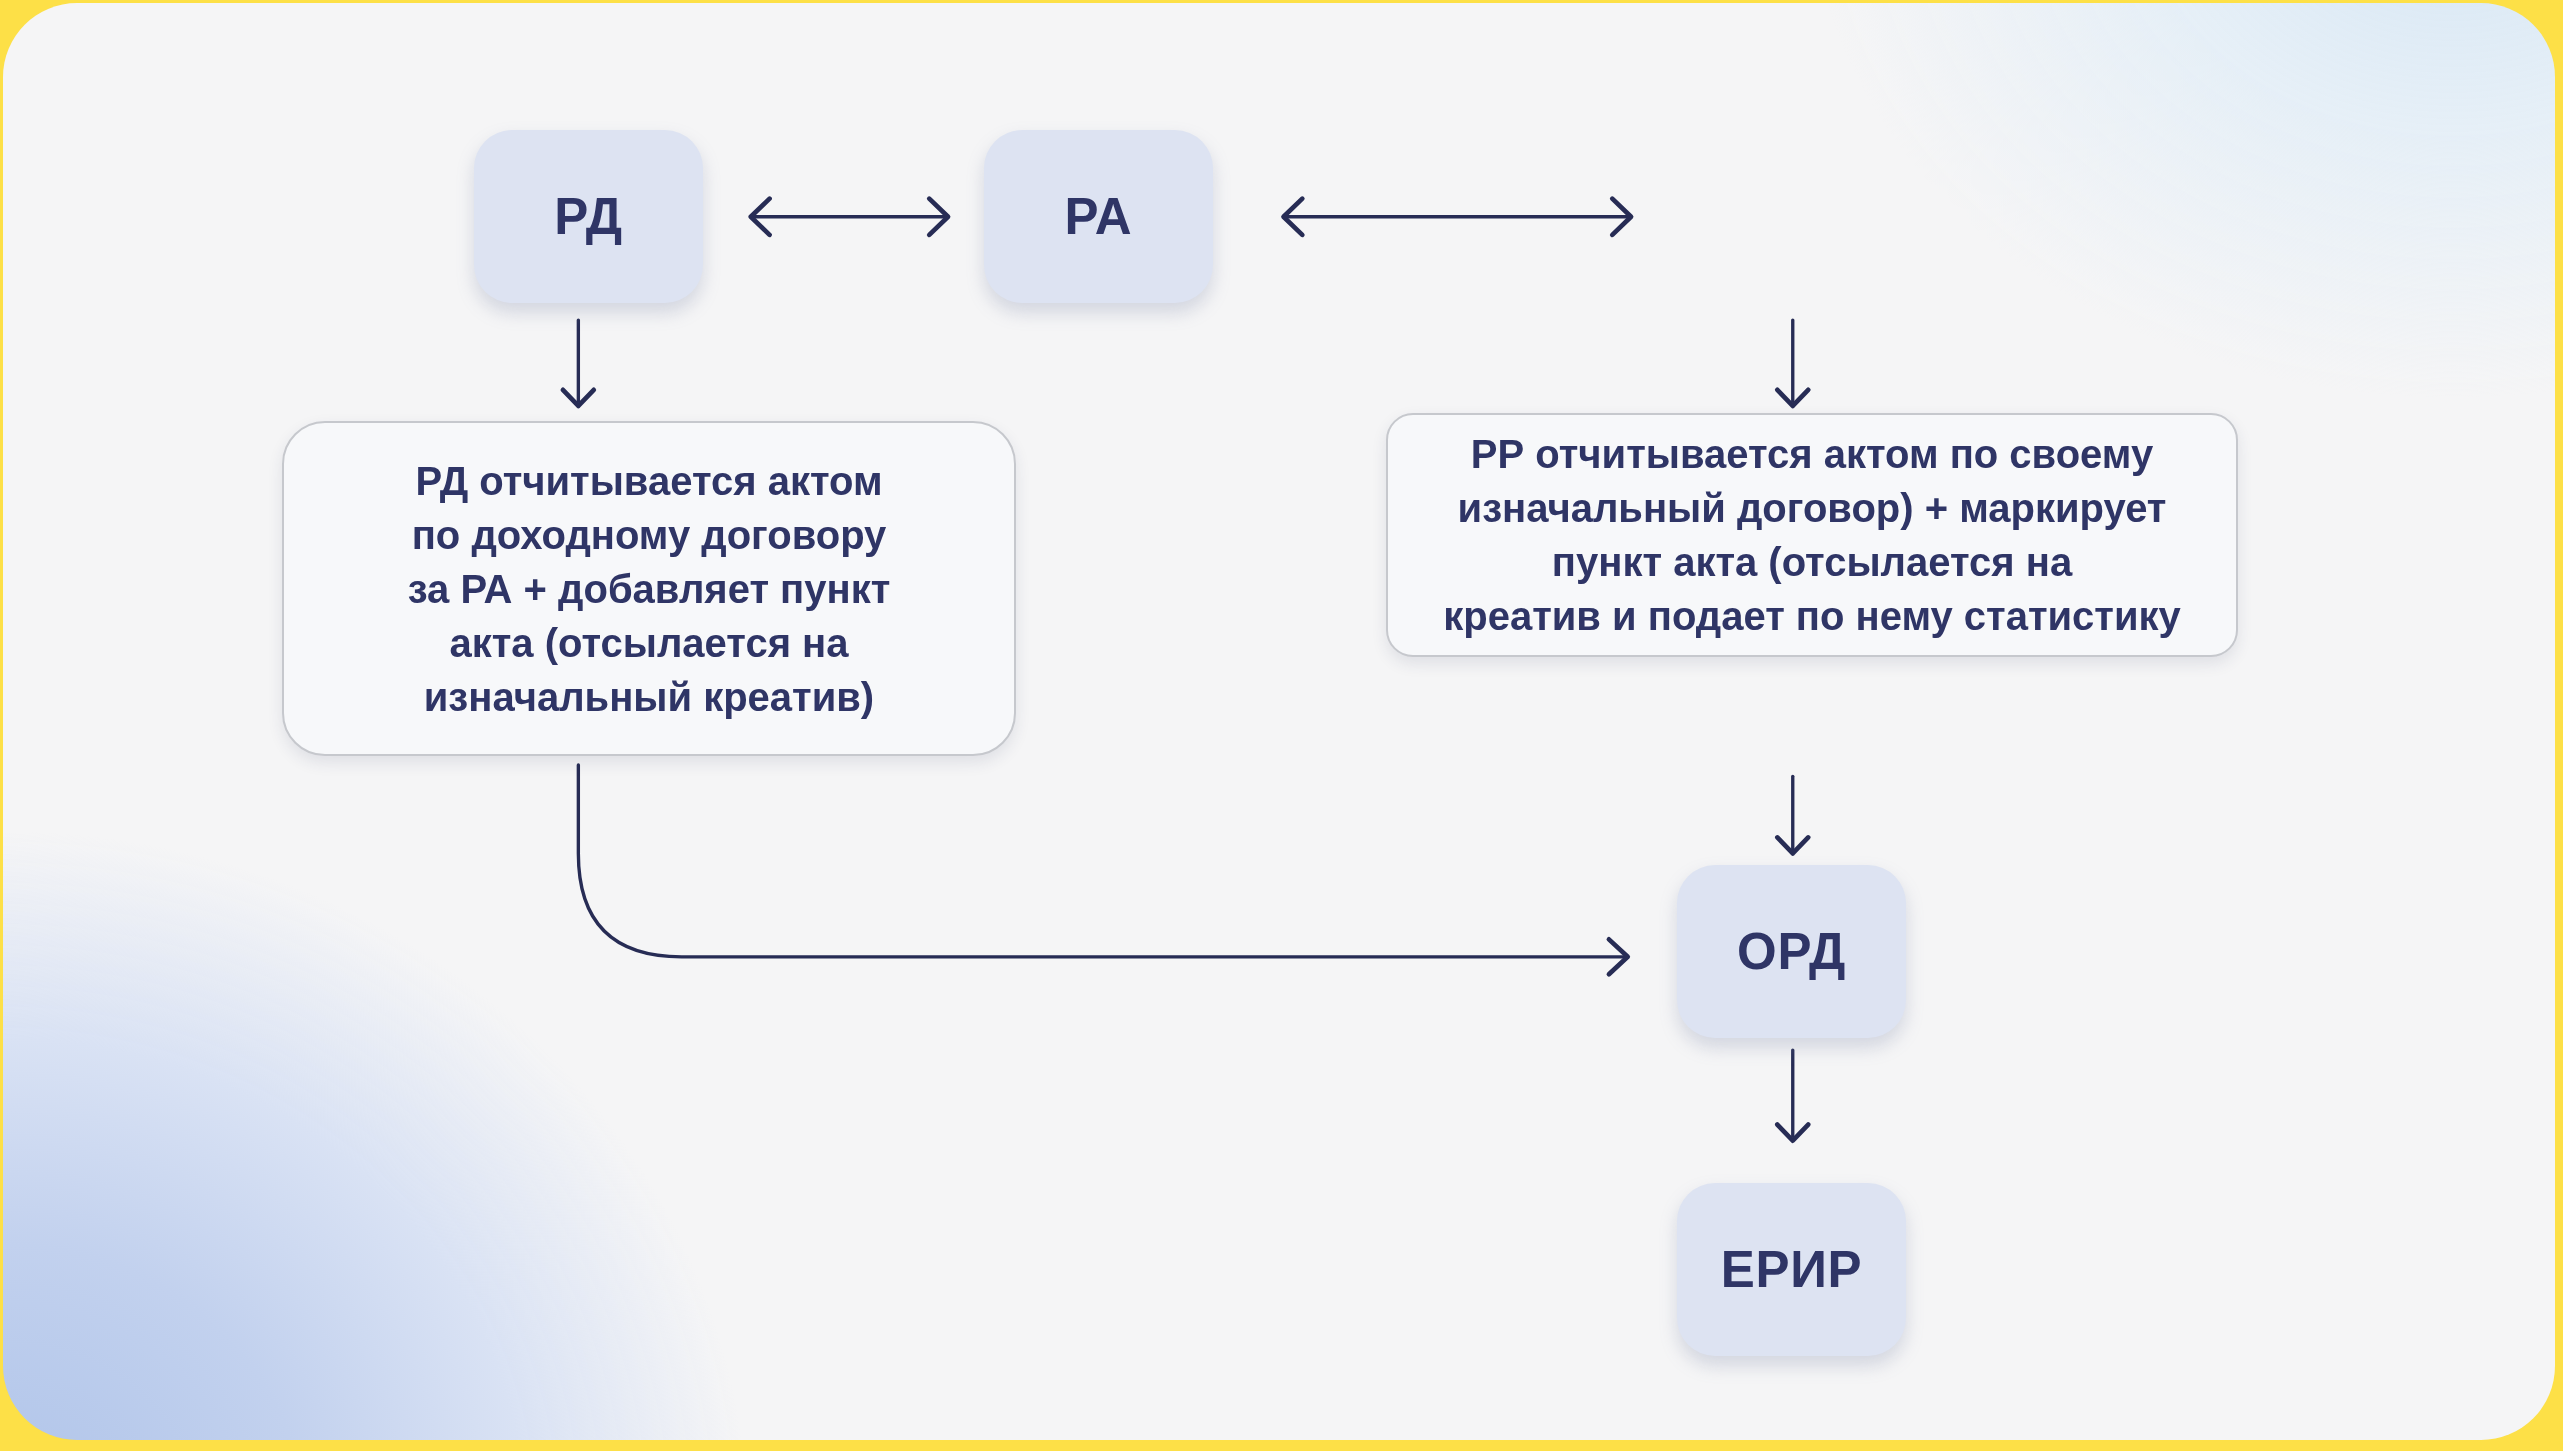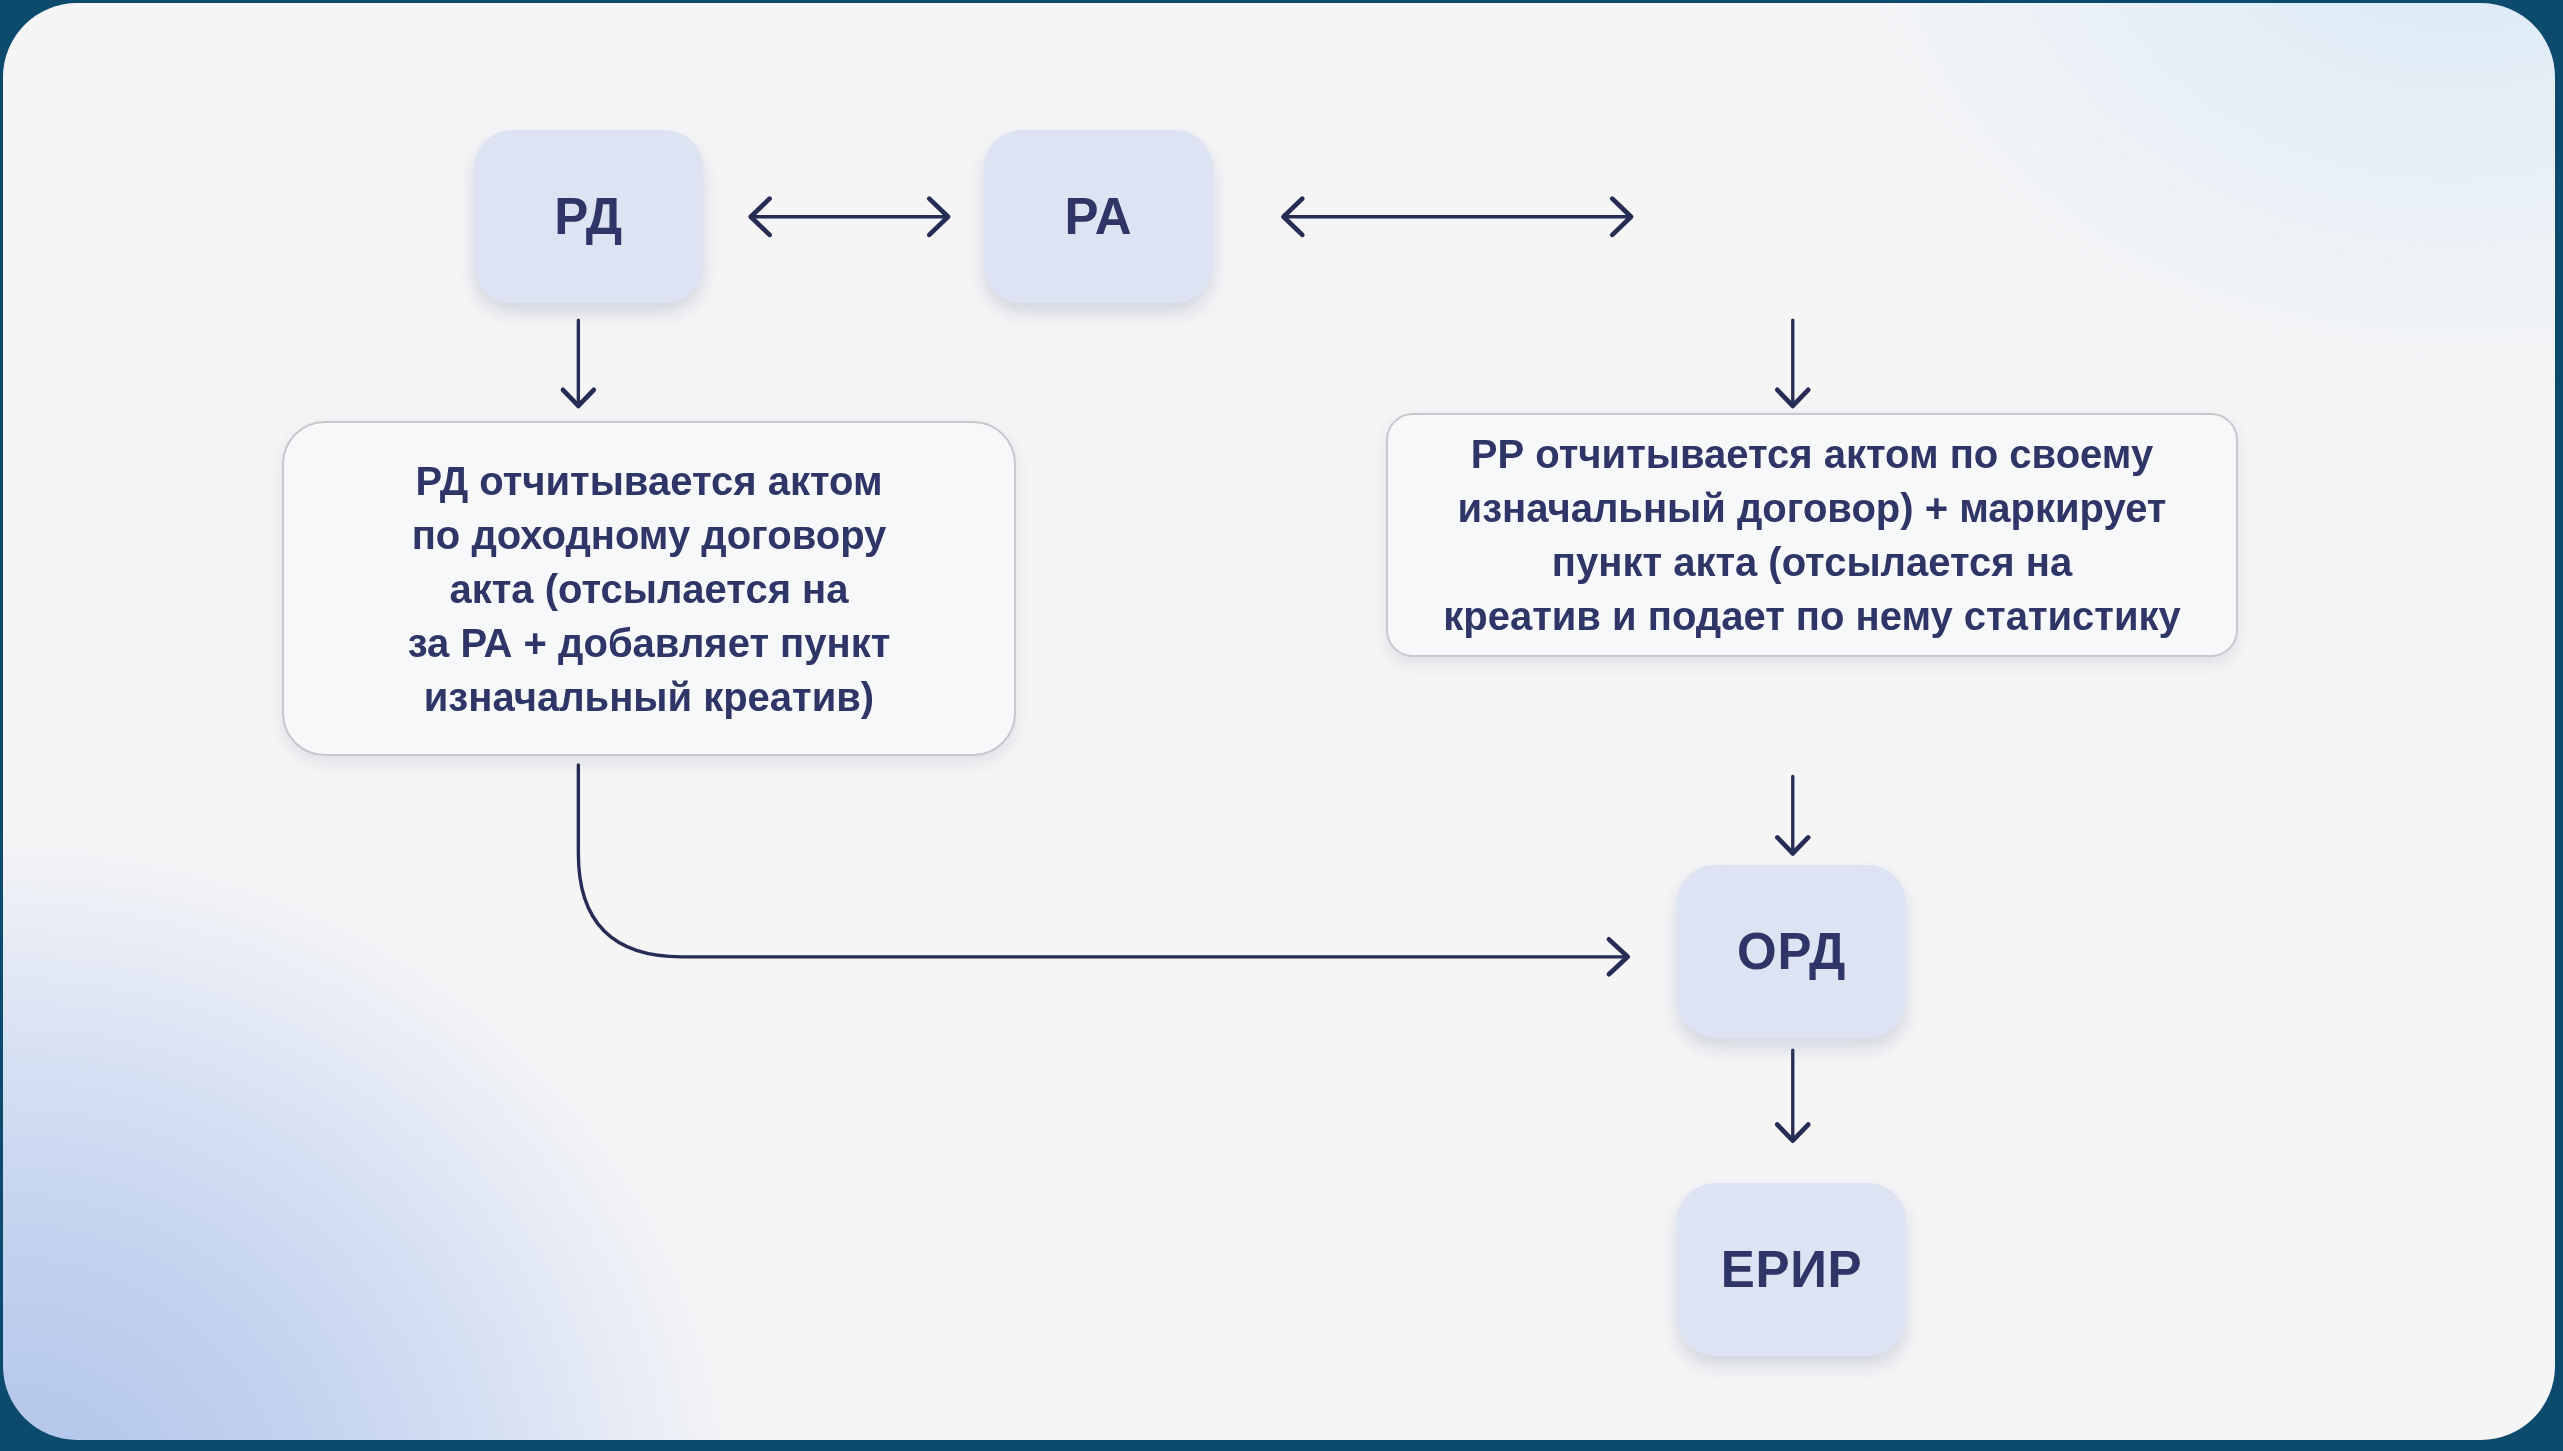--- a/index.html
+++ b/index.html
@@ -8,21 +8,21 @@
     --node-fill:#dde3f2;
     --note-fill:#f7f8fa;
     --note-border:#c6c8cd;
     --card-bg:#f5f5f6;
   }
   *{margin:0;padding:0;box-sizing:border-box;}
   html,body{background:#ffffff;}
   .stage{
     position:relative;
     width:2563px;height:1452px;
-    background:#0c4a6e;
+    background:#fde047;
     font-family:"Liberation Sans", sans-serif;
     overflow:hidden;
   }
   .card{
     position:absolute;
     inset:2.7px 8px 12px 2.7px;
     border-radius:74px;
     background:
       radial-gradient(973px 772px at 96% -8%, #d7e7f5 0%, rgba(227,238,247,.85) 32%, rgba(245,245,247,0) 66%),
       radial-gradient(1006px 939px at 0% 106%, #aec3e9 0%, #c2d1ee 30%, #d9e2f4 52%, rgba(245,245,247,0) 74%),
@@ -113,22 +113,22 @@
   <div class="node node-ord">
     <span>ОРД</span>
   </div>
   <div class="node node-erir">
     <span>ЕРИР</span>
   </div>
 
   <div class="note note-rd">
     <div class="ln">РД отчитывается актом</div>
     <div class="ln">по доходному договору</div>
+    <div class="ln">за РА + добавляет пункт</div>
     <div class="ln">акта (отсылается на</div>
-    <div class="ln">за РА + добавляет пункт</div>
     <div class="ln">изначальный креатив)</div>
   </div>
 
   <div class="note note-rr">
     <div class="ln">РР отчитывается актом по своему</div>
     <div class="ln">изначальный договор) + маркирует</div>
     <div class="ln">пункт акта (отсылается на</div>
     <div class="ln">креатив и подает по нему статистику</div>
   </div>
 </div>

